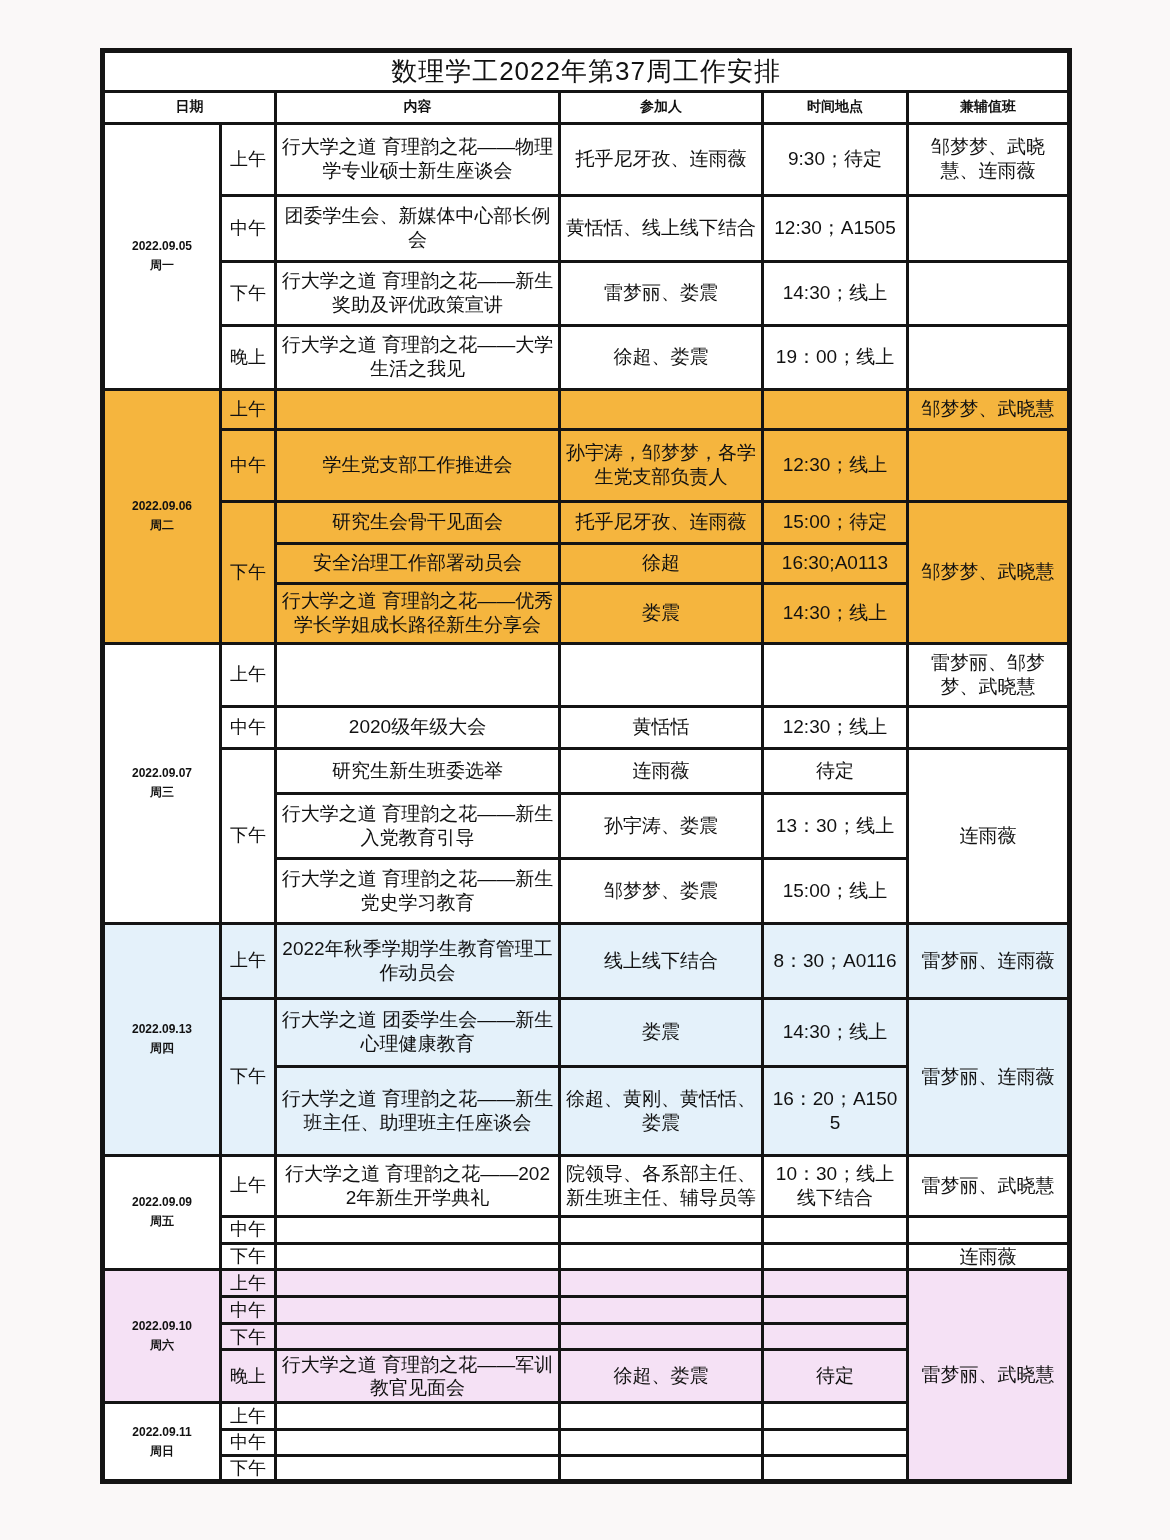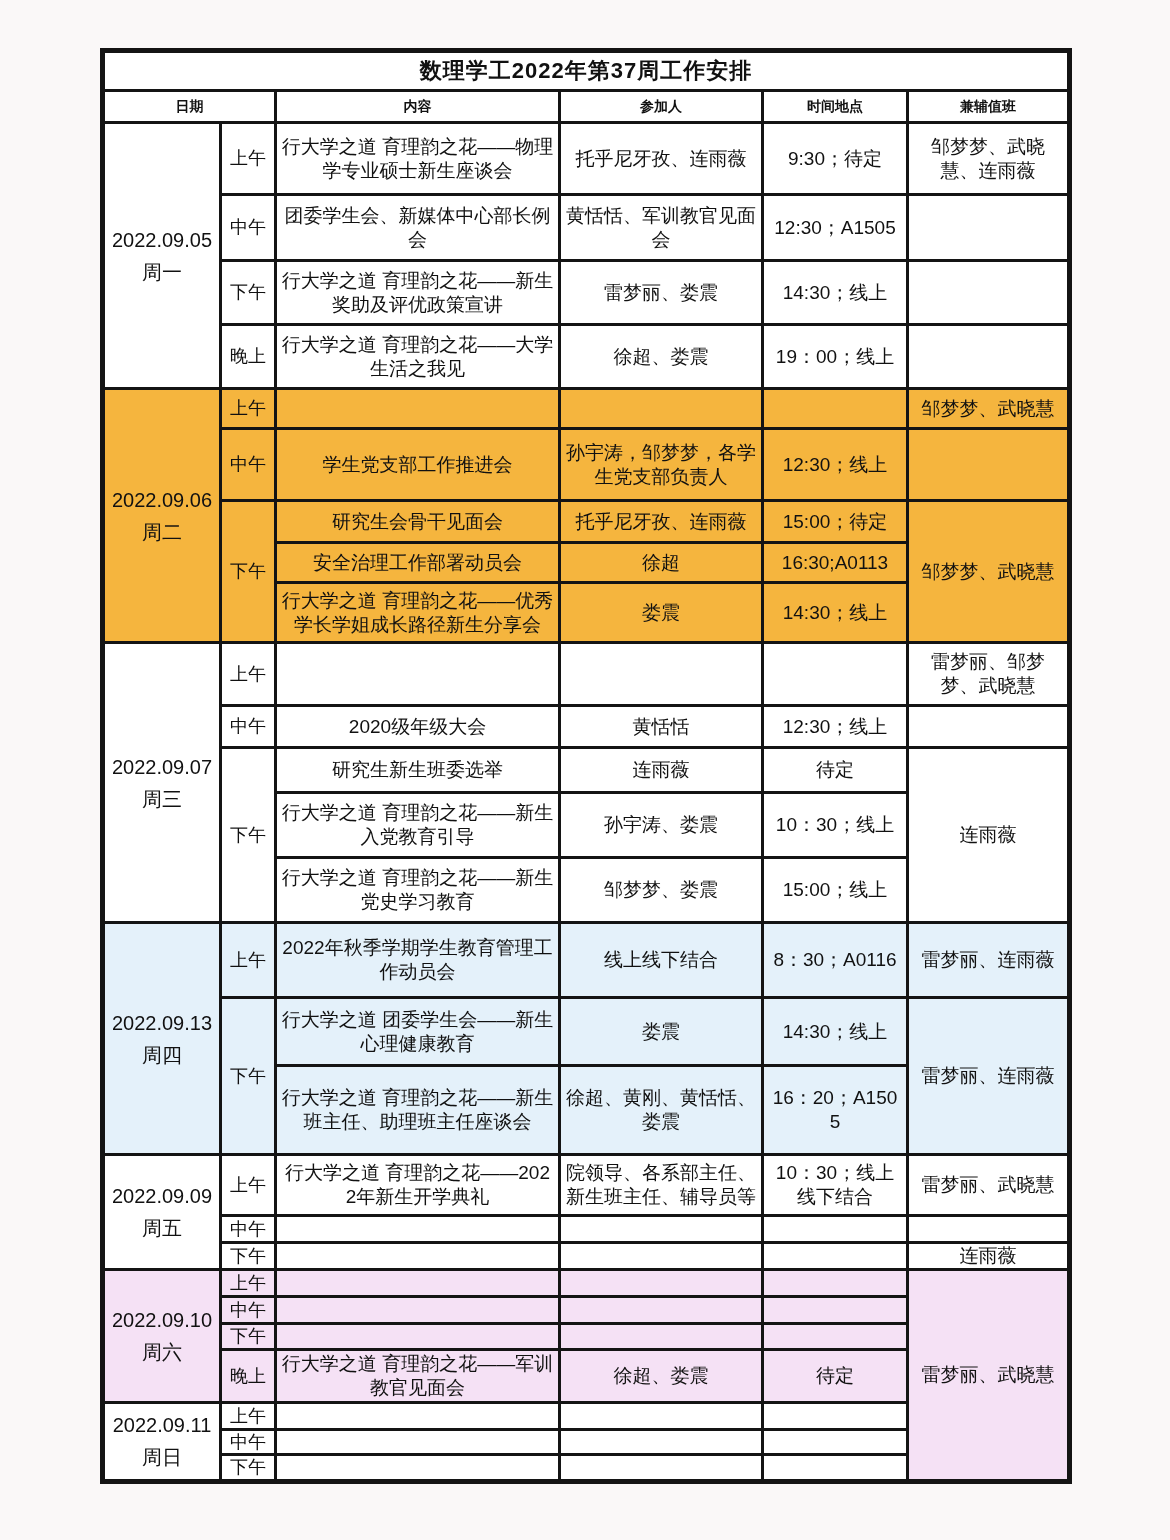--- a/index.html
+++ b/index.html
@@ -23,33 +23,33 @@
     border:3px solid #141414;
     text-align:center;
     vertical-align:middle;
     padding:0 4px;
     font-size:19px;
     line-height:1.25;
     overflow:hidden;
     word-break:break-all;
   }
   td.title-cell {
-    font-size:22px;
-    font-weight:bold;
+    font-size:26px;
+    font-weight:normal;
     letter-spacing:1px;
     padding:2px 0;
   }
   th {
     font-size:14px;
     font-weight:bold;
     padding:2px 0;
   }
   td.date-cell {
-    font-weight:normal;
-    font-size:20px;
+    font-weight:bold;
+    font-size:12px;
     line-height:1.6;
     padding:0 2px;
   }
   td.period-cell { font-size:18px; padding:0 2px;margin-left:8px; }
   tr.d2 td { background:#f5b53e; }
   tr.d4 td { background:#e4f1fa; }
   tr.d6 td { background:#f5e1f5; }
   td.pink-duty { background:#f5e1f5; }
 </style>
 </head>
@@ -85,21 +85,21 @@
     </td>
     <td class="period-cell">上午</td>
     <td>行大学之道 育理韵之花——物理学专业硕士新生座谈会</td>
     <td>托乎尼牙孜、连雨薇</td>
     <td>9:30；待定</td>
     <td>邹梦梦、武晓慧、连雨薇</td>
   </tr>
   <tr class="d1" style="height:66px">
     <td class="period-cell">中午</td>
     <td>团委学生会、新媒体中心部长例会</td>
-    <td>黄恬恬、军训教官见面会</td>
+    <td>黄恬恬、线上线下结合</td>
     <td>12:30；A1505</td>
     <td></td>
   </tr>
   <tr class="d1" style="height:64px">
     <td class="period-cell">下午</td>
     <td>行大学之道 育理韵之花——新生奖助及评优政策宣讲</td>
     <td>雷梦丽、娄震</td>
     <td>14:30；线上</td>
     <td></td>
   </tr>
@@ -168,21 +168,21 @@
   <tr class="d3" style="height:45px">
     <td class="period-cell" rowspan="3">下午</td>
     <td>研究生新生班委选举</td>
     <td>连雨薇</td>
     <td>待定</td>
     <td rowspan="3">连雨薇</td>
   </tr>
   <tr class="d3" style="height:65px">
     <td>行大学之道 育理韵之花——新生入党教育引导</td>
     <td>孙宇涛、娄震</td>
-    <td>10：30；线上</td>
+    <td>13：30；线上</td>
   </tr>
   <tr class="d3" style="height:65px">
     <td>行大学之道 育理韵之花——新生党史学习教育</td>
     <td>邹梦梦、娄震</td>
     <td>15:00；线上</td>
   </tr>
 
   <tr class="d4" style="height:75px">
     <td class="date-cell" rowspan="3">
       <div>2022.09.13</div>

